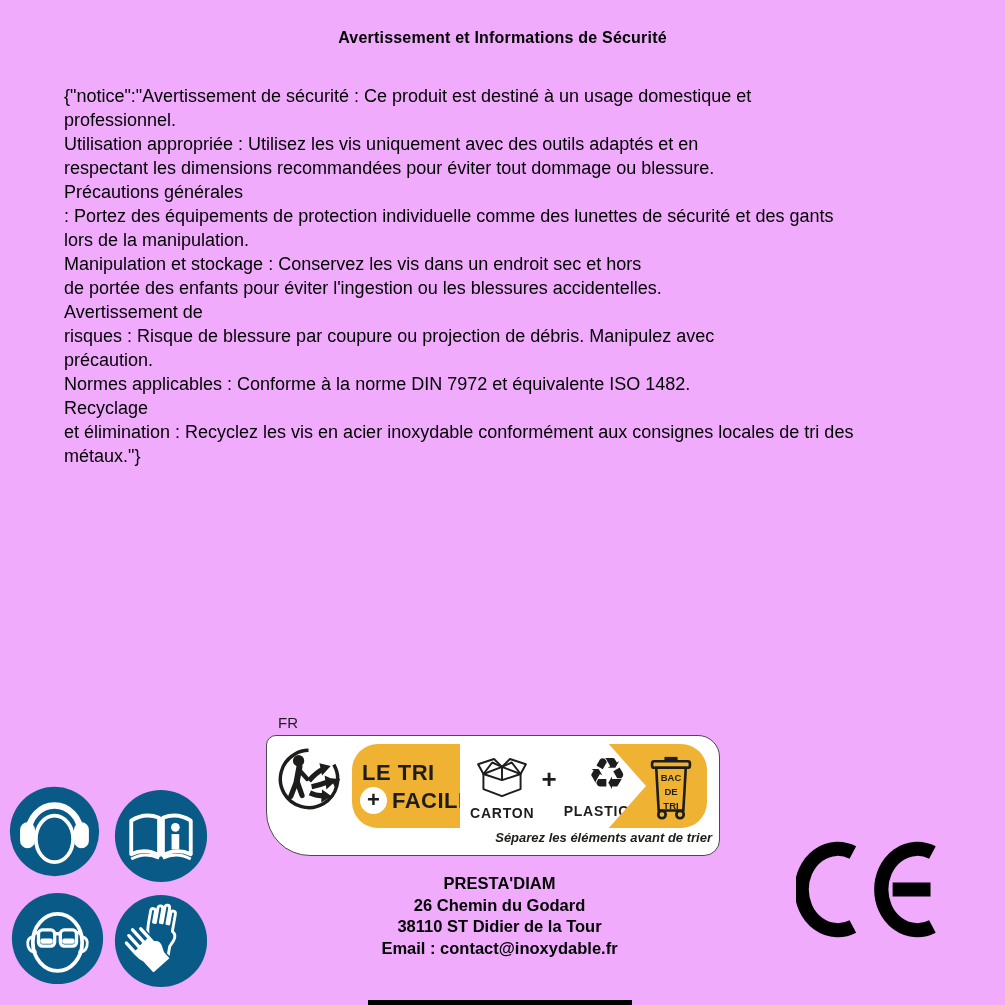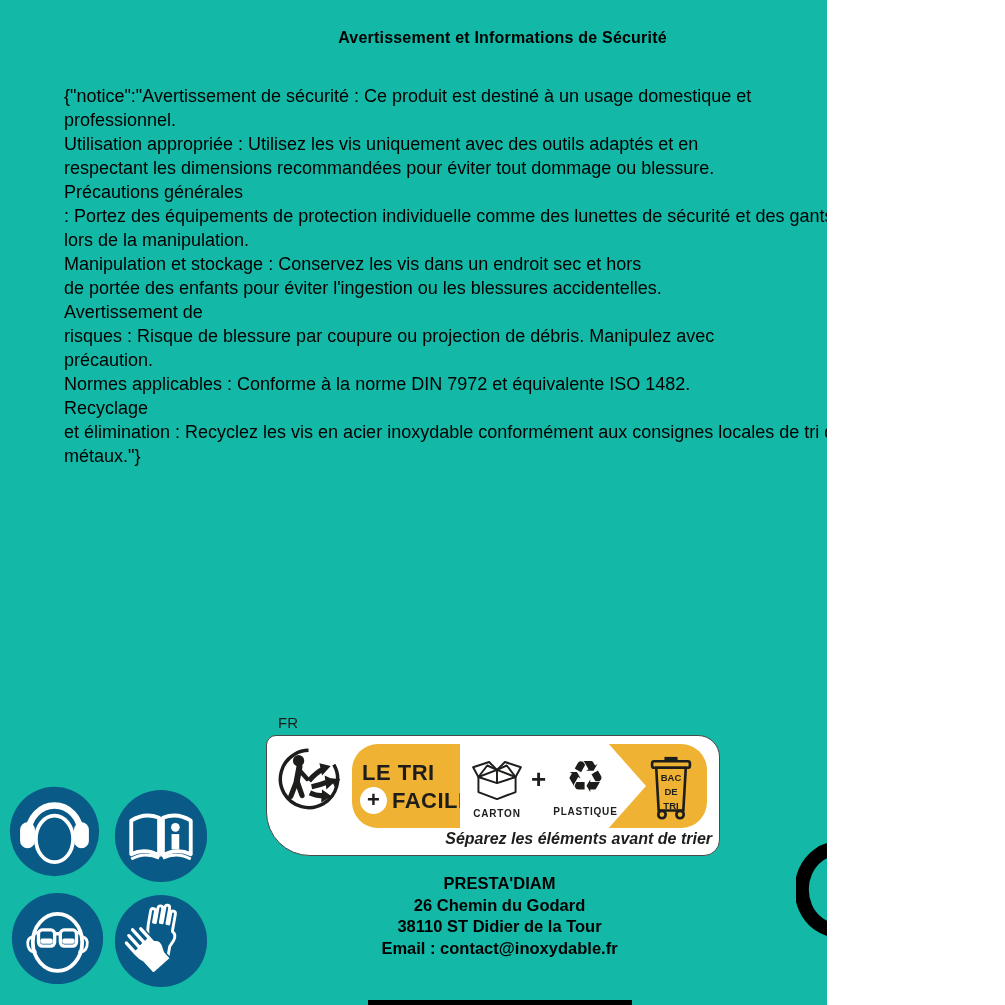--- a/index.html
+++ b/index.html
@@ -1,16 +1,16 @@
 <!DOCTYPE html>
 <html><head>
 <meta charset="utf-8">
 <style>
   html,body{margin:0;padding:0;background:#fff;}
-  #page{position:relative;width:827px;height:1005px;background:#14b8a6;overflow:hidden;
+  #page{position:relative;width:1005px;height:1005px;background:#f0abfc;overflow:hidden;
         font-family:"Liberation Sans", sans-serif;color:#000;}
 
   
   .doc-title{position:absolute;left:0;top:29px;width:1005px;text-align:center;
              font-size:16px;font-weight:bold;letter-spacing:.2px;}
   .body-text{position:absolute;left:64px;top:84px;width:888px;
              font-size:18px;line-height:24px;white-space:pre-line;}
 
   
   .fr-tag{position:absolute;left:278px;top:714px;font-size:15px;font-weight:normal;color:#1d1d1b;}
@@ -20,27 +20,27 @@
   .band{position:absolute;left:85px;top:8px;width:355px;height:84px;background:#F0B232;border-radius:26px;}
   .letri{position:absolute;left:10px;top:16px;font-size:22px;font-weight:800;color:#1d1d1b;letter-spacing:.5px;}
   .plusrow{position:absolute;left:8px;top:43px;display:flex;align-items:center;gap:5px;}
   .plus-badge{width:27px;height:27px;border-radius:50%;background:#fff;color:#1d1d1b;
               font-size:22px;font-weight:800;line-height:26px;text-align:center;}
   .facile{font-size:22px;font-weight:800;color:#1d1d1b;letter-spacing:.5px;}
   .chevron{position:absolute;left:108px;top:0;width:186px;height:84px;background:#fff;
            clip-path:polygon(0 0,80% 0,100% 50%,80% 100%,0 100%);
            display:flex;align-items:center;padding-left:10px;box-sizing:border-box;gap:6px;}
   .mat{display:flex;flex-direction:column;align-items:center;}
-  .mat-label{font-size:10px;font-weight:bold;letter-spacing:.8px;color:#1d1d1b;margin-top:8px;}
+  .mat-label{font-size:14px;font-weight:bold;letter-spacing:.8px;color:#1d1d1b;margin-top:8px;}
   .plus-sep{font-size:26px;font-weight:800;color:#1d1d1b;padding:0 1px 14px 1px;}
   .recycle-glyph{font-size:44px;line-height:42px;color:#1d1d1b;font-family:"DejaVu Sans", sans-serif;}
   .bin-wrap{position:absolute;right:13px;top:10px;width:46px;height:67px;}
   .bin-text{position:absolute;left:0;top:17px;width:46px;text-align:center;
             font-size:9.5px;line-height:14px;font-weight:800;color:#1d1d1b;white-space:pre-line;}
-  .tagline{position:absolute;right:7px;top:94px;font-size:16px;font-style:italic;
+  .tagline{position:absolute;right:7px;top:94px;font-size:13px;font-style:italic;
            font-weight:600;color:#1d1d1b;}
 
   
   .safety-icons{position:absolute;left:8px;top:785px;width:205px;height:202px;}
   .sico{position:absolute;}
 
   
   .contact{position:absolute;left:242px;top:873px;width:515px;text-align:center;
            font-weight:bold;font-size:16.5px;line-height:21.5px;color:#000;}
 

